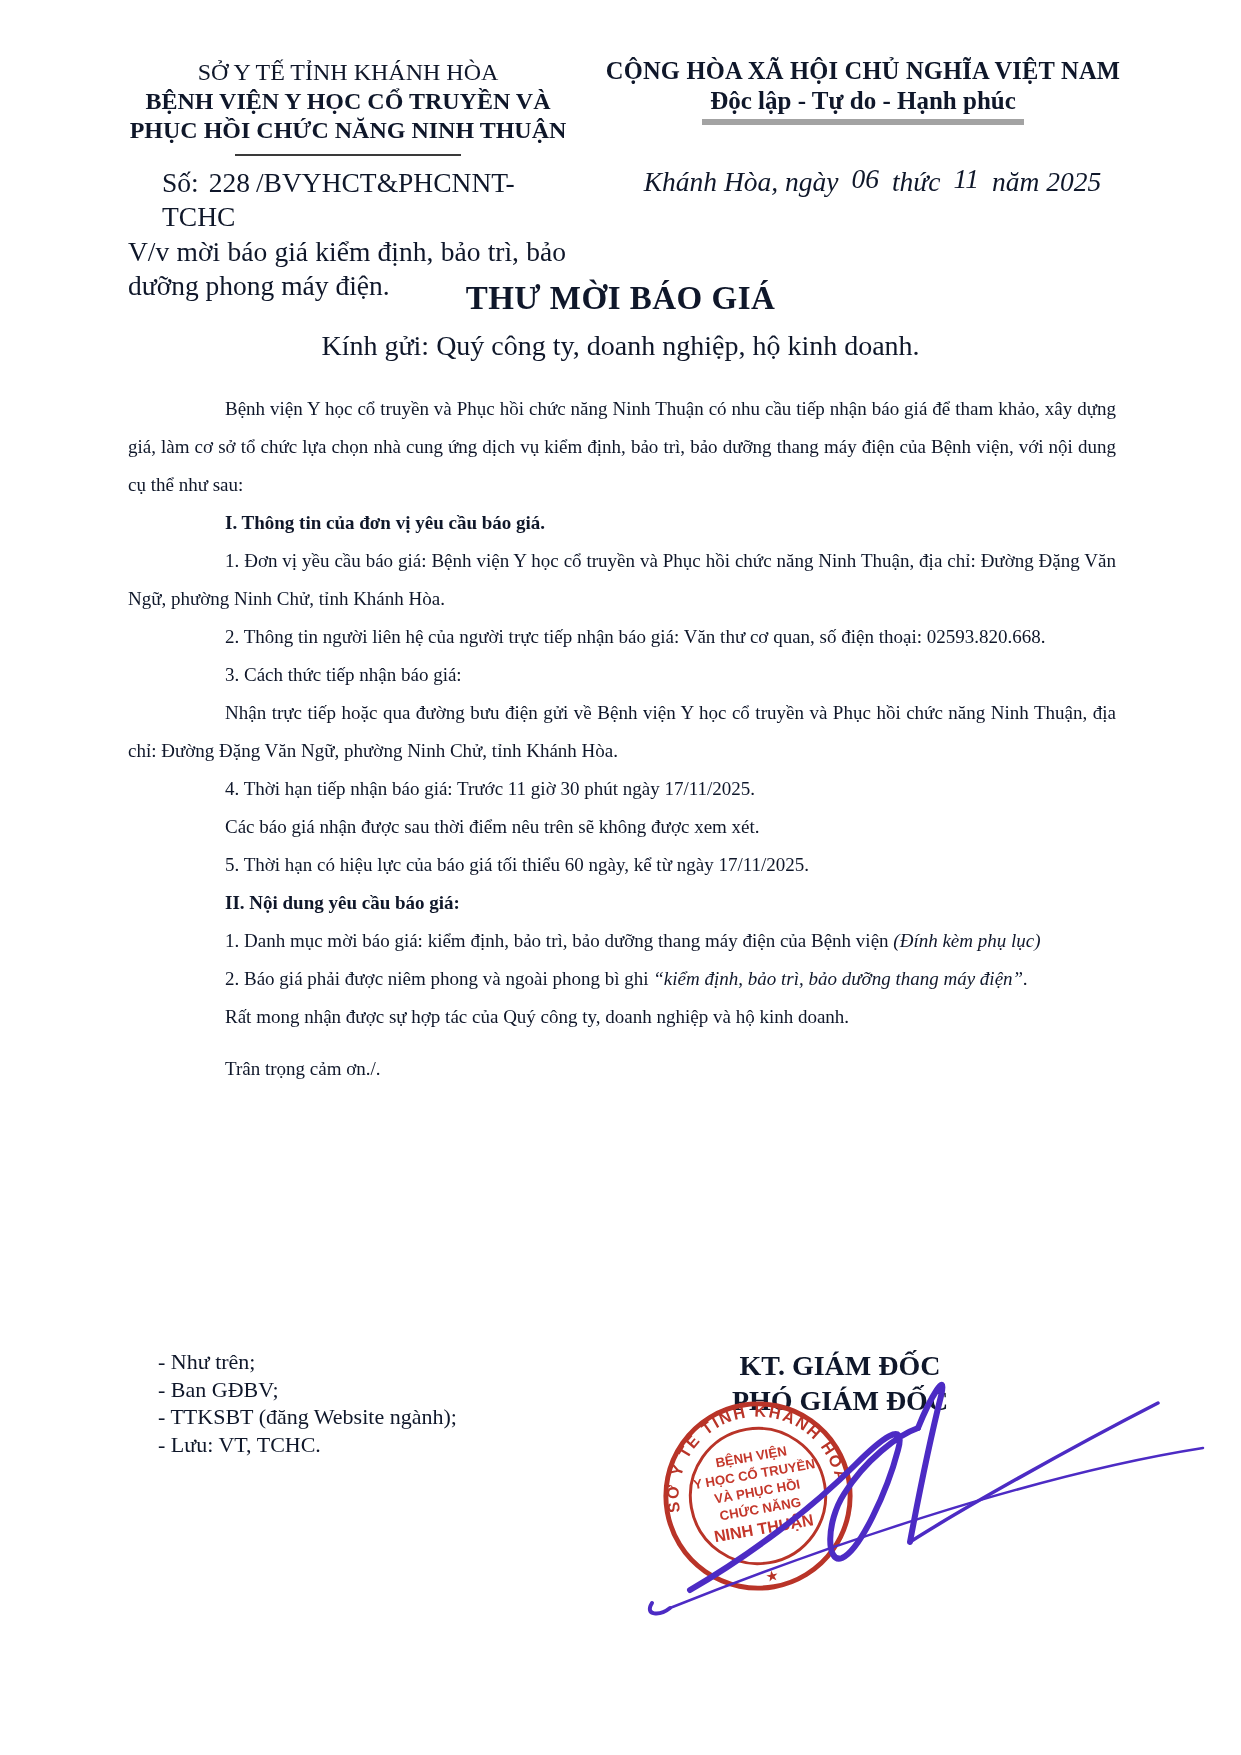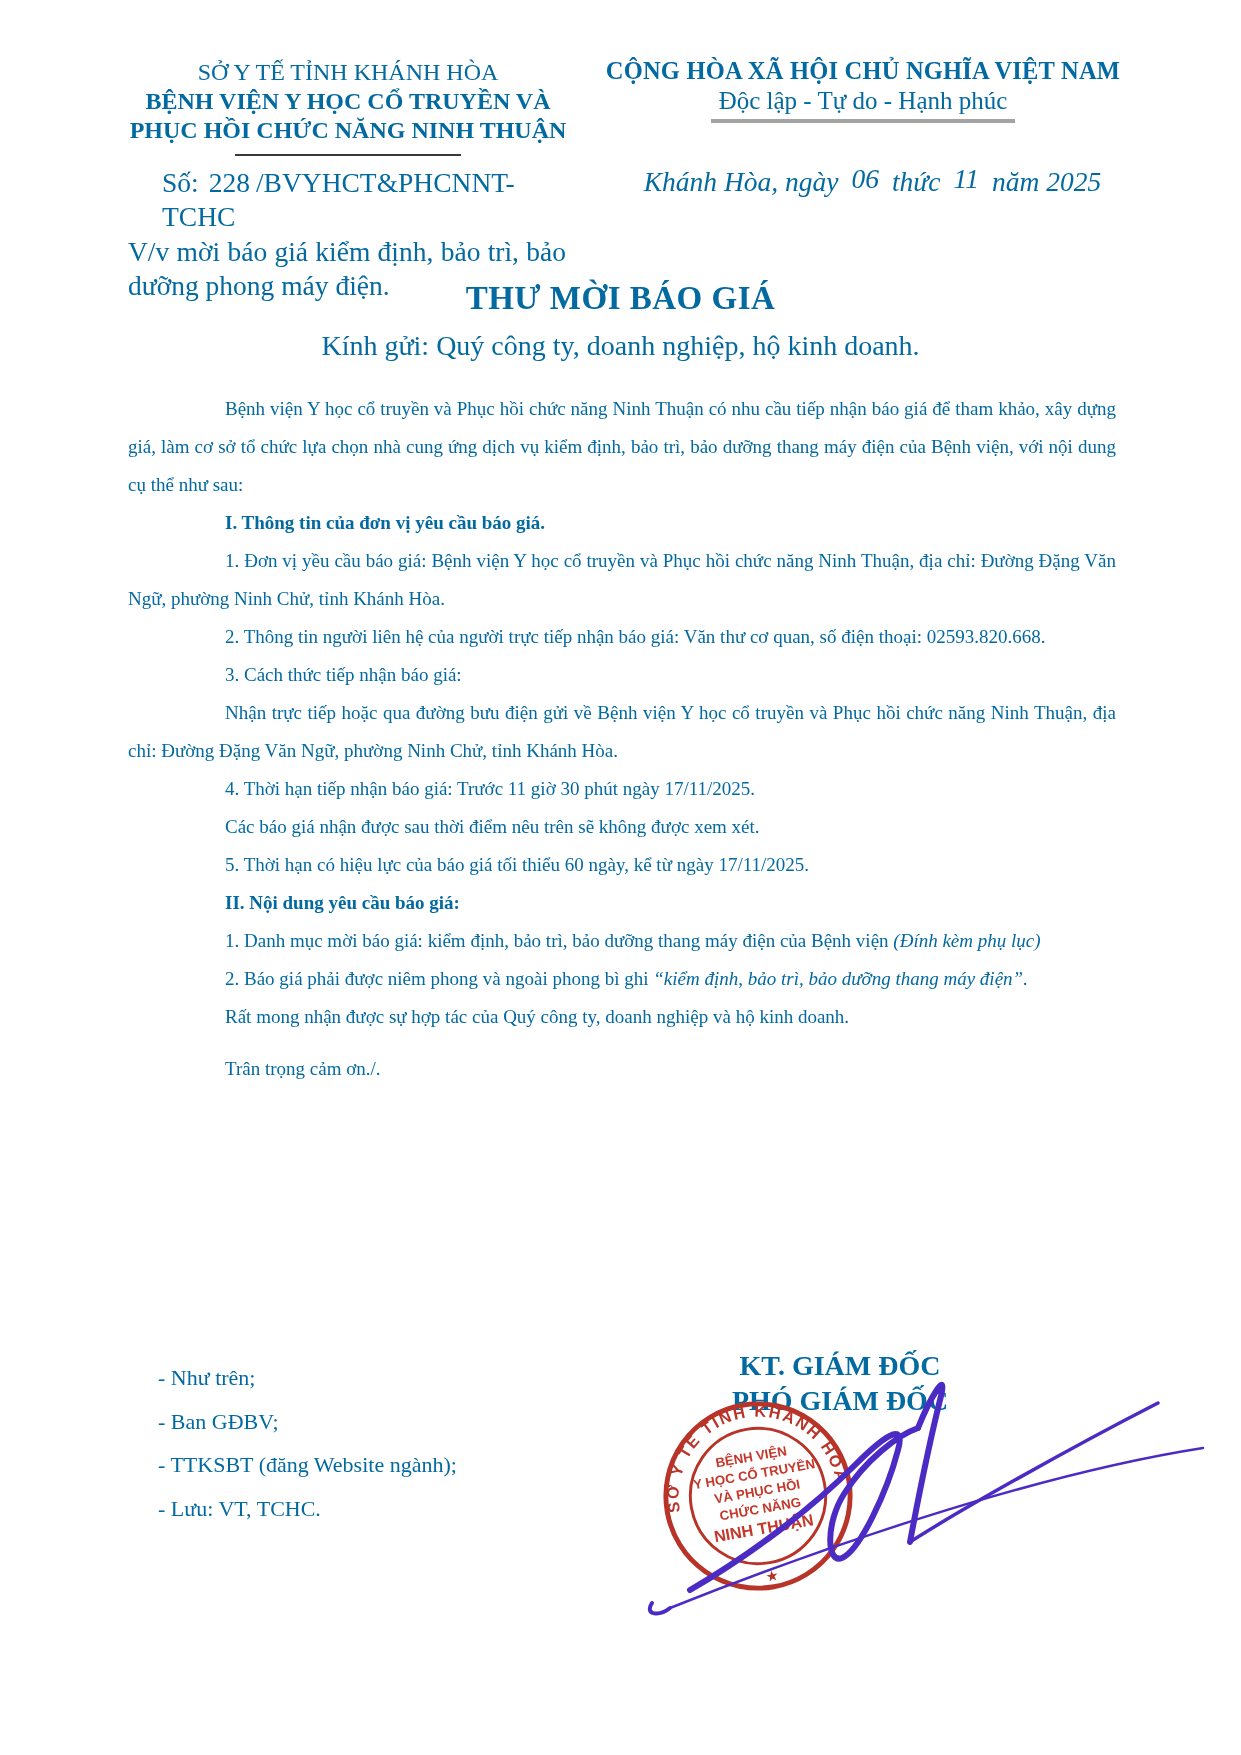--- a/index.html
+++ b/index.html
@@ -1,28 +1,28 @@
 <!DOCTYPE html>
 <html><head>
 <meta charset="utf-8">
 <style>
   html,body{margin:0;padding:0;background:#e8e8e8;}
   .page{
     position:relative;width:1241px;height:1755px;background:#ffffff;
-    font-family:"Liberation Serif", serif;color:#0369a1;overflow:hidden;margin:0 auto;
+    font-family:"Liberation Serif", serif;color:#0f172a;overflow:hidden;margin:0 auto;
   }
   
   .hleft{position:absolute;left:128px;top:58px;width:440px;text-align:center;line-height:29px;}
   .hleft .l1{font-size:24px;}
   .hleft .l2,.hleft .l3{font-size:24px;font-weight:bold;}
   .hrule{width:226px;height:2px;background:#3a3a3a;margin:9px auto 0;}
   .hright{position:absolute;left:583px;top:56px;width:560px;text-align:center;}
   .hright .l1{font-size:24.5px;font-weight:bold;letter-spacing:.2px;line-height:30px;}
-  .hright .l2{display:inline-block;font-size:25px;font-weight:normal;margin-top:1px;
-              padding:0 8px 4px;border-bottom:4px solid #a3a3a3;}
+  .hright .l2{display:inline-block;font-size:25px;font-weight:bold;margin-top:1px;
+              padding:0 8px 4px;border-bottom:6px solid #a3a3a3;}
   
   .mleft{position:absolute;left:128px;top:166px;width:438px;font-size:27.5px;line-height:34px;}
   .mleft .so{padding-left:34px;}
   .mleft .num{margin:0 6px 0 10px;}
   .mleft .vv{text-align:justify;margin-top:1px;}
   .mright{position:absolute;left:600px;top:166px;width:545px;font-size:27.5px;
           font-style:italic;text-align:center;}
   .mright .dnum{display:inline-block;margin:0 13px;position:relative;top:-3px;}
   
   .title{position:absolute;left:0;top:280px;width:100%;text-align:center;
@@ -30,21 +30,21 @@
   .salut{position:absolute;left:0;top:330px;width:100%;text-align:center;font-size:28px;}
   
   .body{position:absolute;left:128px;top:390px;width:988px;font-size:19px;line-height:38px;}
   .body p{margin:0;text-indent:97px;text-align:justify;}
   .body p.bold{font-weight:bold;}
   .body p.last{margin-top:14px;}
   .it{font-style:italic;}
   
   .fleft{position:absolute;left:158px;top:1348px;width:430px;}
   .fleft .nn{font-size:24px;font-weight:bold;font-style:italic;line-height:30px;}
-  .fleft .rc{font-size:22px;line-height:27.5px;margin-top:16px;}
+  .fleft .rc{font-size:22px;line-height:27.5px;}
   .fright{position:absolute;left:620px;top:1348px;width:440px;text-align:center;
           font-size:28px;font-weight:bold;line-height:35px;}
   .sname{position:absolute;left:620px;top:1560px;width:440px;text-align:center;
          font-size:30px;font-weight:bold;}
   .stamp{position:absolute;left:660px;top:1398px;width:196px;height:196px;
          transform:rotate(-10deg);}
   .sig{position:absolute;left:630px;top:1270px;width:580px;height:360px;pointer-events:none;}
 </style>
 </head>
 <body>

